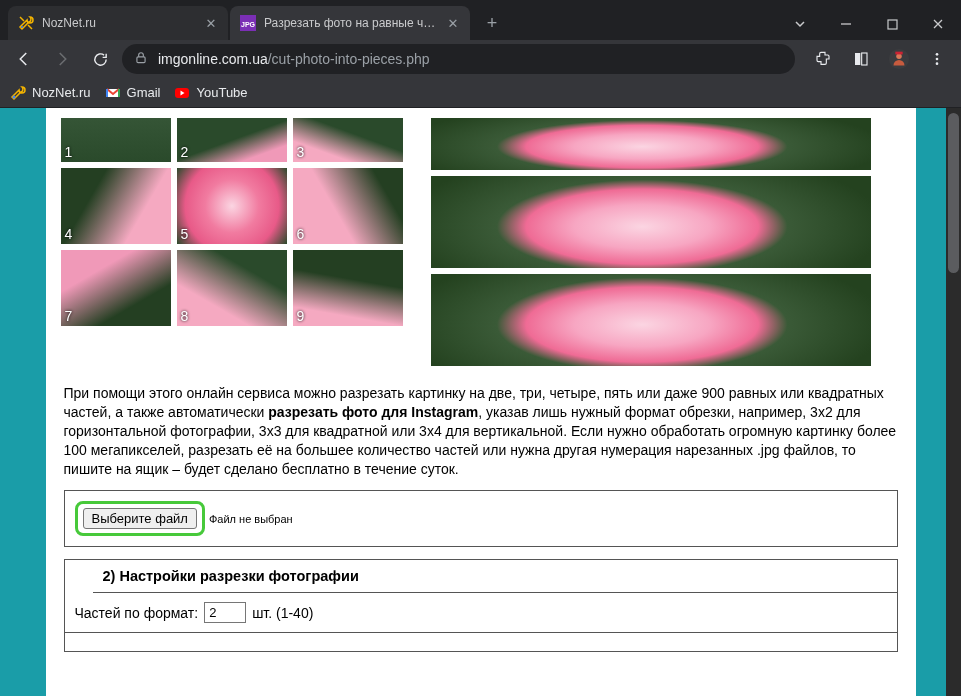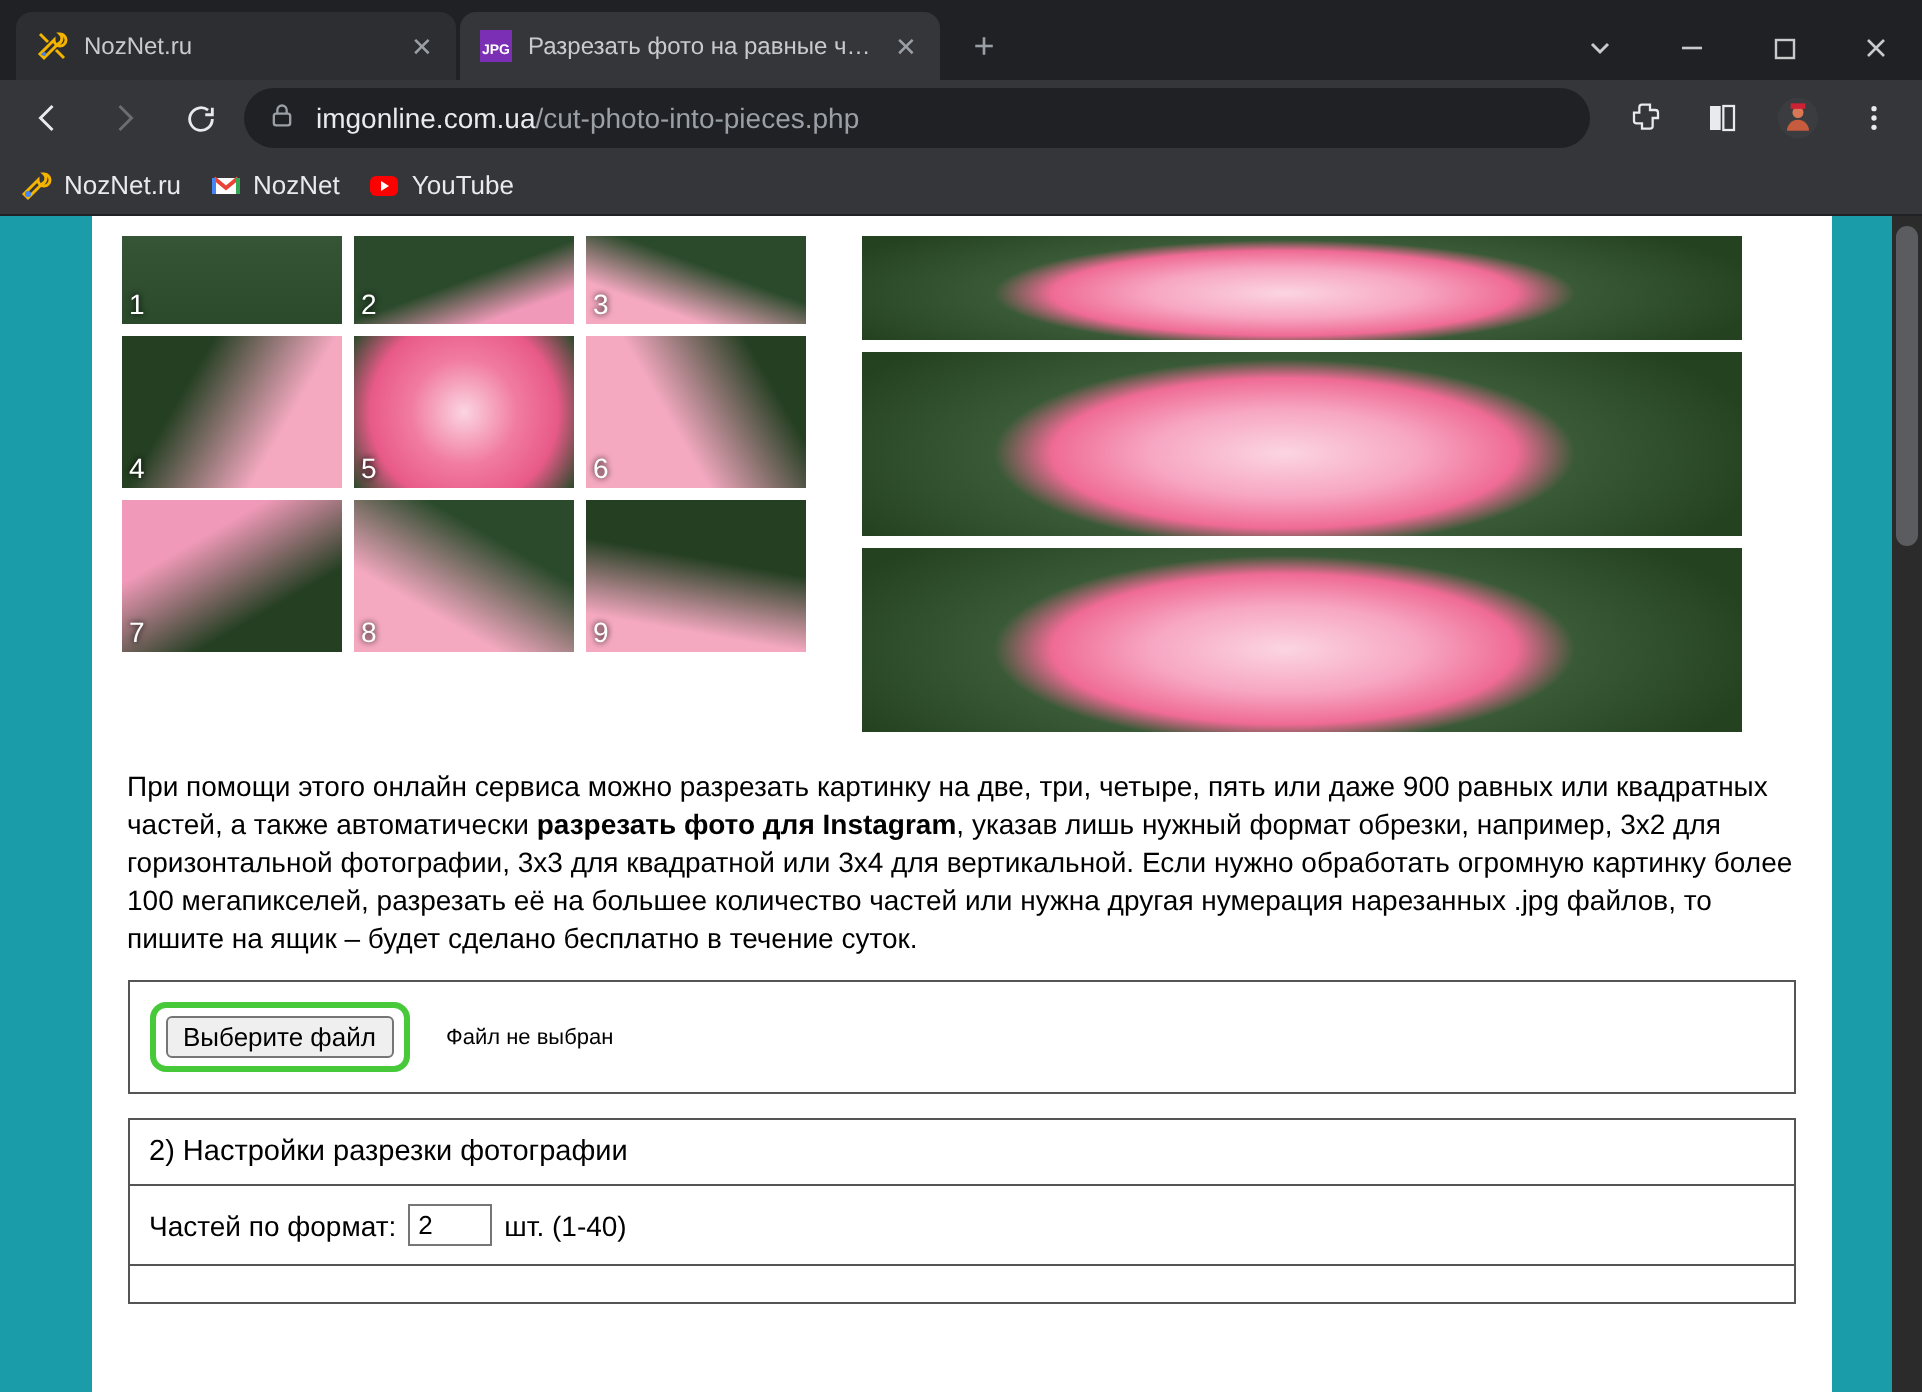--- a/index.html
+++ b/index.html
@@ -142,21 +142,21 @@
 }
 .content p { margin-bottom: 12px; line-height: 1.35; }
 
 .formbox {
   border: 1px solid #555;
   margin: 10px 0;
 }
 .formbox .inner { padding: 10px 10px; }
 .formbox .sect-title { font-weight:bold; margin-bottom:8px; font-size:14.5px; }
 
-.file-row { display:flex; align-items:center; gap:20px; }
+.file-row { display:flex; align-items:center; gap:6px; }
 .file-btn-wrap {
   border: 3px solid #47c93a;
   border-radius: 8px;
   padding: 4px 5px;
   display:inline-block;
 }
 .file-btn {
   background: #efefef;
   border: 1px solid #767676;
   border-radius: 3px;
@@ -166,22 +166,23 @@
   font-family: Arial;
 }
 .file-status { font-size:11px; margin-left: -2px; }
 
 .fieldset2 {
   border:1px solid #555;
   margin-top: 12px;
 }
 .fieldset2 .hdr {
   padding: 8px 10px;
-  font-weight:normal; font-size:14.5px;
+  font-weight:bold; font-size:14.5px;
   border-bottom: 1px solid #555;
+  margin-left: 28px;
 }
 .dim-row {
   padding: 9px 10px;
   border-bottom: 1px solid #555;
   display:flex; align-items:center; gap:6px;
   font-size: 14px;
 }
 .dim-row:last-child { border-bottom:none; }
 .dim-input {
   width: 42px;
@@ -317,21 +318,21 @@
         </svg></span>
     <span>NozNet.ru</span>
   </div>
   <div class="bm">
     <span class="bm-ico"><svg viewBox="0 0 16 16">
           <path d="M2 4h12v8H2z" fill="#fff"></path>
           <path d="M2 4l6 5 6-5" fill="none" stroke="#ea4335" stroke-width="2"></path>
           <path d="M2 4v8" stroke="#4285f4" stroke-width="2"></path>
           <path d="M14 4v8" stroke="#34a853" stroke-width="2"></path>
         </svg></span>
-    <span>NozNet</span>
+    <span>Gmail</span>
   </div>
   <div class="bm">
     <span class="bm-ico"><svg viewBox="0 0 16 16">
           <rect x="1" y="3" width="14" height="10" rx="3" fill="#ff0000"></rect>
           <path d="M6.5 5.5v5l4-2.5z" fill="#fff"></path>
         </svg></span>
     <span>YouTube</span>
   </div>
 </div>
 

